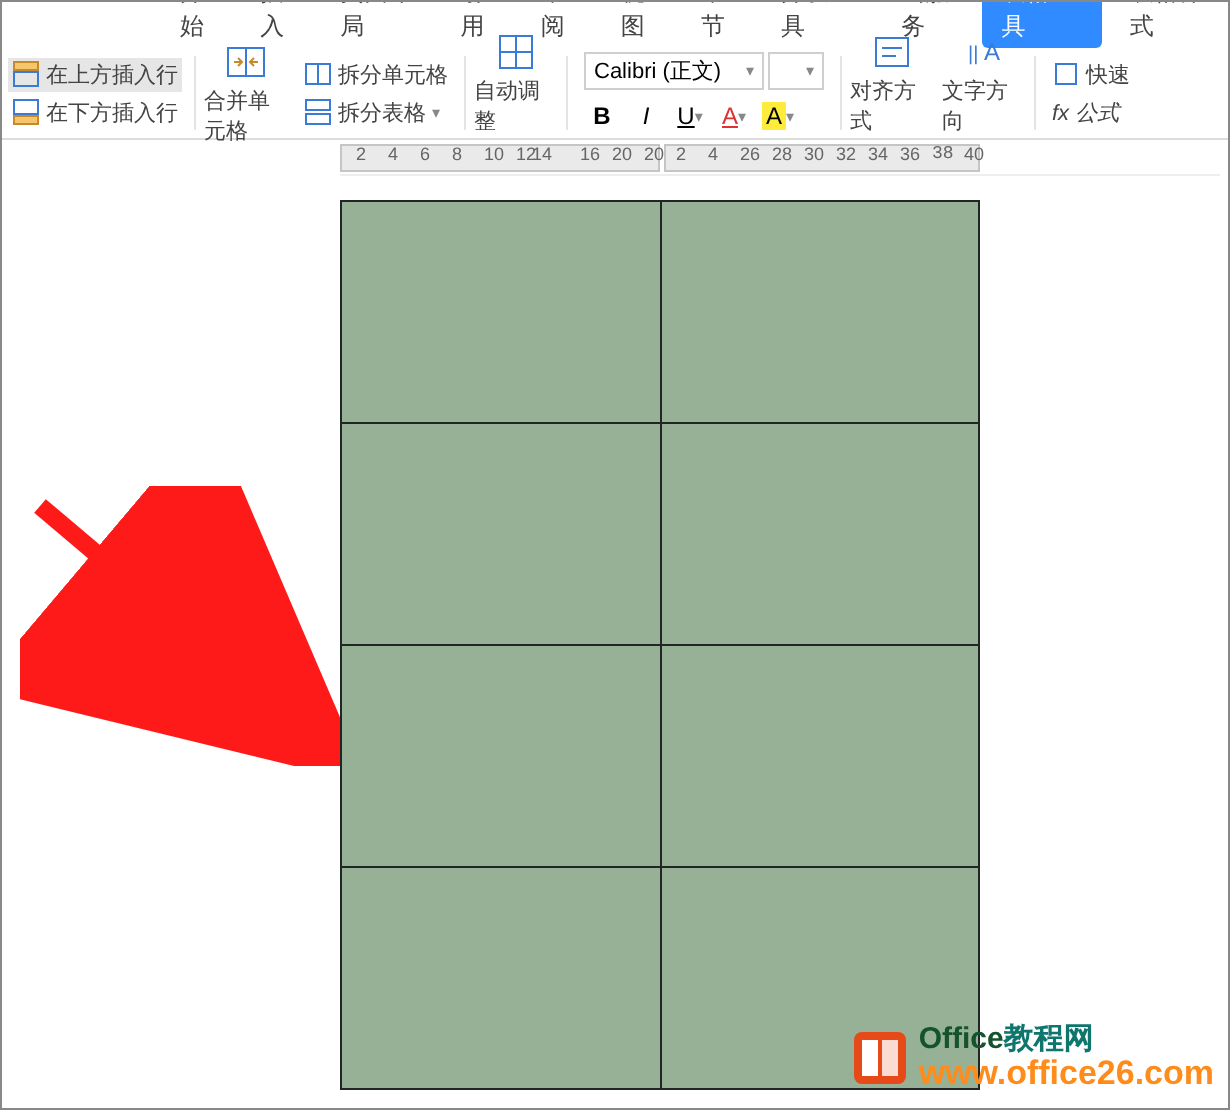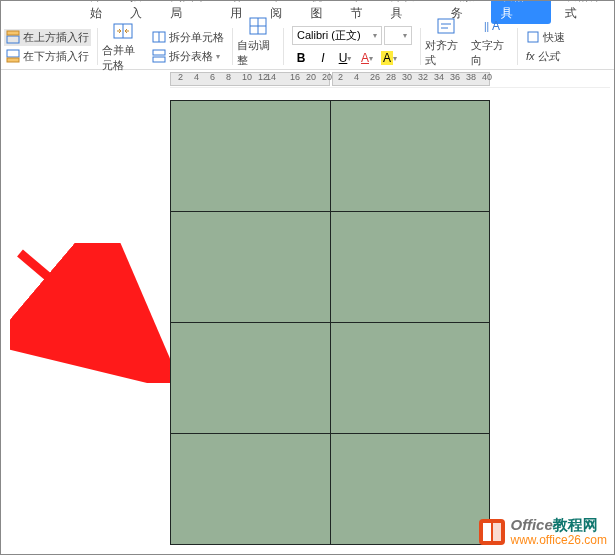--- a/index.html
+++ b/index.html
@@ -180,23 +180,23 @@
       display: flex;
       align-items: center;
       gap: 4px;
     }
     .wm-logo {
       width: 30px;
       height: 30px;
     }
     .wm-text { display: flex; flex-direction: column; line-height: 1.1; }
     .wm-title { font-size: 15px; font-weight: bold; }
-    .wm-title .o1 { color: #737373; font-style: italic; }
+    .wm-title .o1 { color: #14532d; }
     .wm-title .o2 { color: #0f766e; }
-    .wm-url { font-size: 12px; font-weight: normal; color: #ff8c1a; }
+    .wm-url { font-size: 17px; font-weight: bold; color: #ff8c1a; }
     .border-frame {
       position: absolute;
       inset: 0;
       border: 1px solid #888;
       pointer-events: none;
     }
   </style>
 </head>
 <body>
 
@@ -380,21 +380,21 @@
     <span class="mark" style="left: 136px;">20</span>
     <span class="mark" style="left: 152px;">20</span>
     <span class="mark" style="left: 168px;">2</span>
     <span class="mark" style="left: 184px;">4</span>
     <span class="mark" style="left: 200px;">26</span>
     <span class="mark" style="left: 216px;">28</span>
     <span class="mark" style="left: 232px;">30</span>
     <span class="mark" style="left: 248px;">32</span>
     <span class="mark" style="left: 264px;">34</span>
     <span class="mark" style="left: 280px;">36</span>
-    <span class="mark" style="left: 296px;">38</span>
+    <span class="mark" style="left: 296px; font-family: Liberation Mono, monospace;">38</span>
     <span class="mark" style="left: 312px;">40</span>
   </div>
 
 <div class="doc-area">
   <div class="page">
     <table class="green-table">
       <tbody>
           <tr>
             <td></td>
             <td></td>

